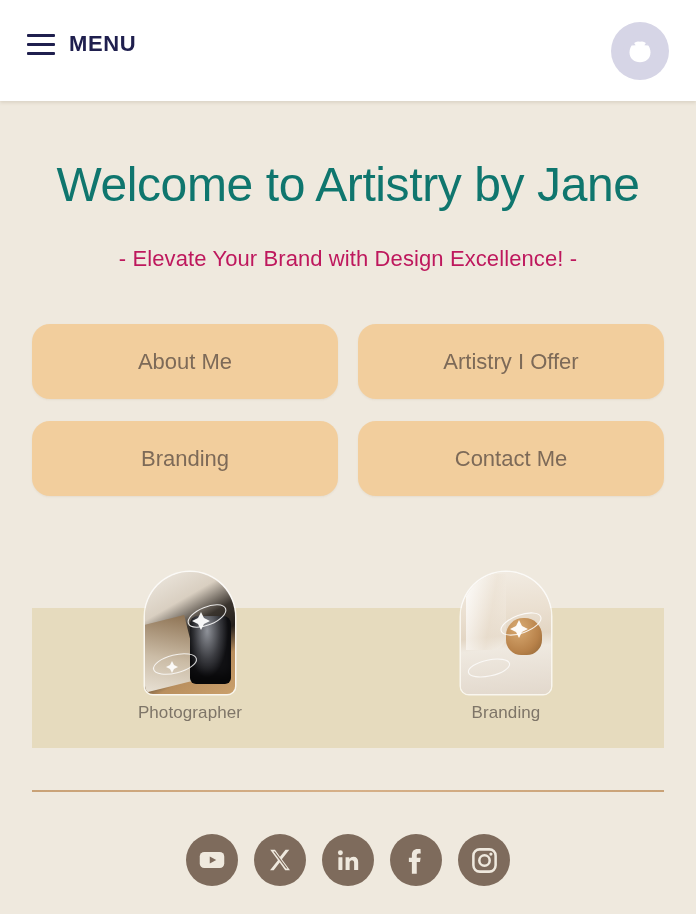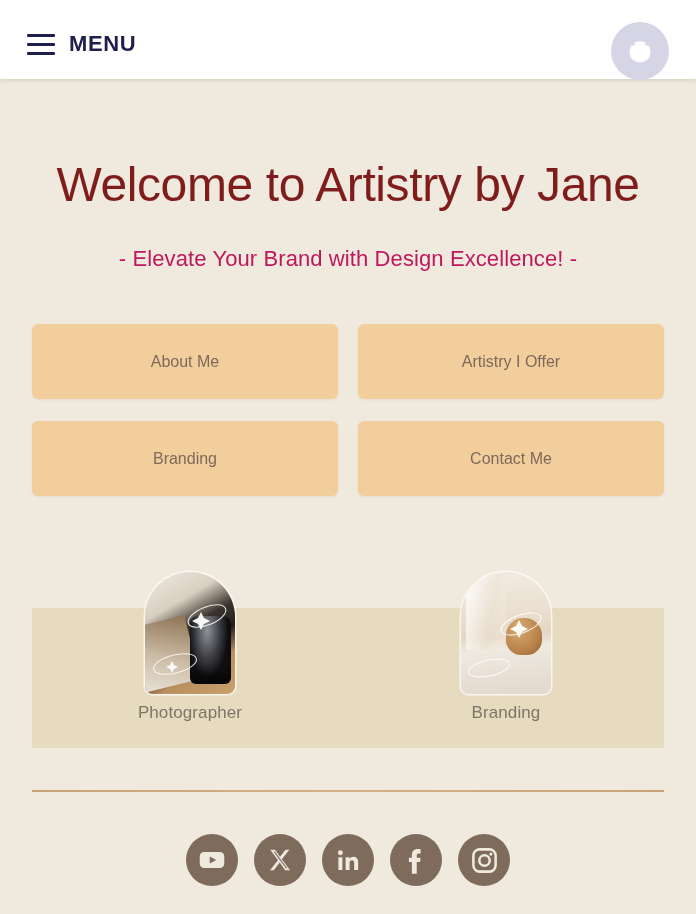--- a/index.html
+++ b/index.html
@@ -14,21 +14,21 @@
     background: #EFE9DE;
     overflow: hidden;
     position: relative;
   }
 
   
   .site-header {
     position: absolute;
     top: 0; left: 0;
     width: 696px;
-    height: 79px;
+    height: 101px;
     background: #FFFFFF;
     box-shadow: 0 2px 3px rgba(140,120,95,0.18);
     z-index: 5;
   }
 
   .menu-group {
     position: absolute;
     left: 27px;
     top: 33px;
     display: flex;
@@ -76,21 +76,21 @@
 
   
   .hero-title {
     position: absolute;
     top: 157px;
     left: 0;
     width: 696px;
     text-align: center;
     font-size: 48px;
     font-weight: normal;
-    color: #7f1d1d;
+    color: #0f766e;
     letter-spacing: -0.4px;
     line-height: 1.15;
   }
 
   .hero-subtitle {
     position: absolute;
     top: 246px;
     left: 0;
     width: 696px;
     text-align: center;
@@ -108,24 +108,24 @@
     display: grid;
     grid-template-columns: 306px 306px;
     grid-template-rows: 75px 75px;
     column-gap: 20px;
     row-gap: 22px;
   }
 
   .nav-button {
     background: #F2CE9D;
     border: none;
-    border-radius: 6px;
+    border-radius: 18px;
     color: #7D6A58;
     font-family: "Liberation Sans", sans-serif;
-    font-size: 16px;
+    font-size: 22px;
     cursor: pointer;
     display: flex;
     align-items: center;
     justify-content: center;
     box-shadow: 0 1px 2px rgba(150,120,80,0.10);
   }
 
   
   .portfolio-band {
     position: absolute;

